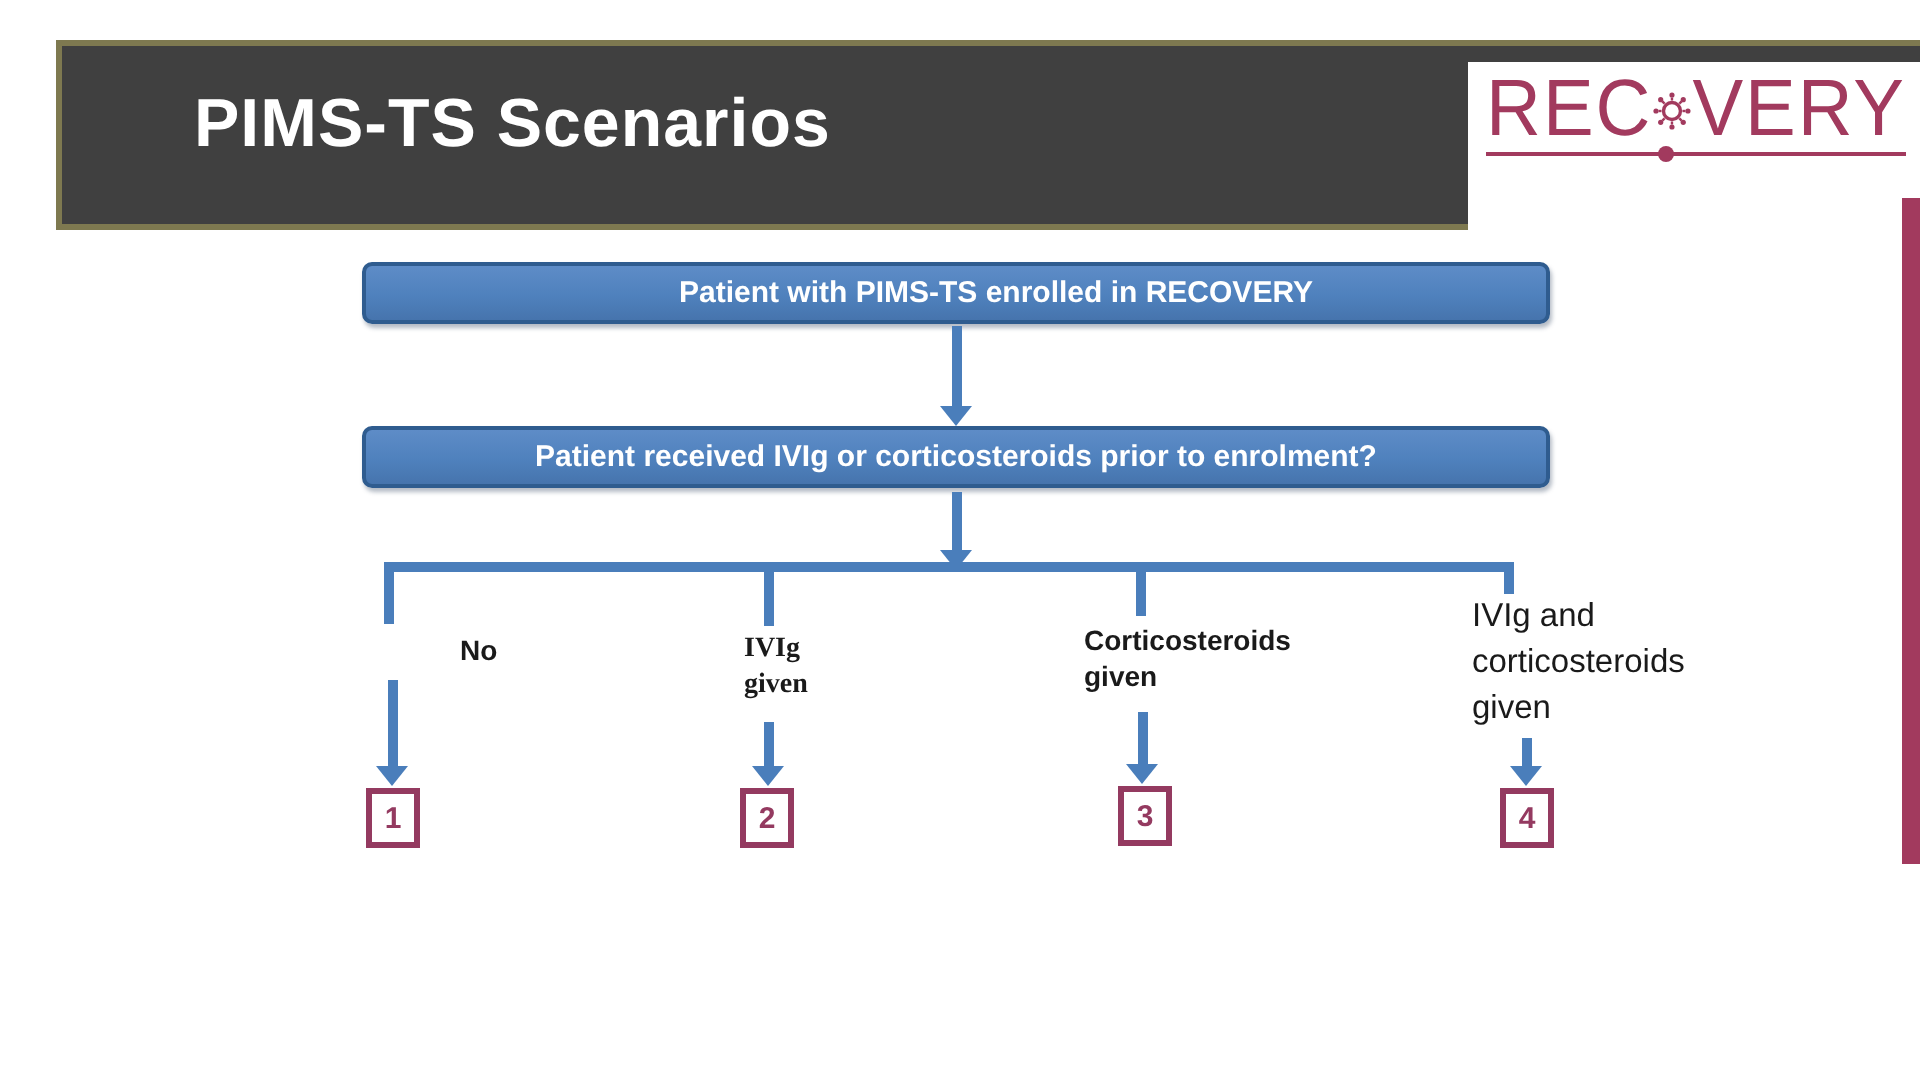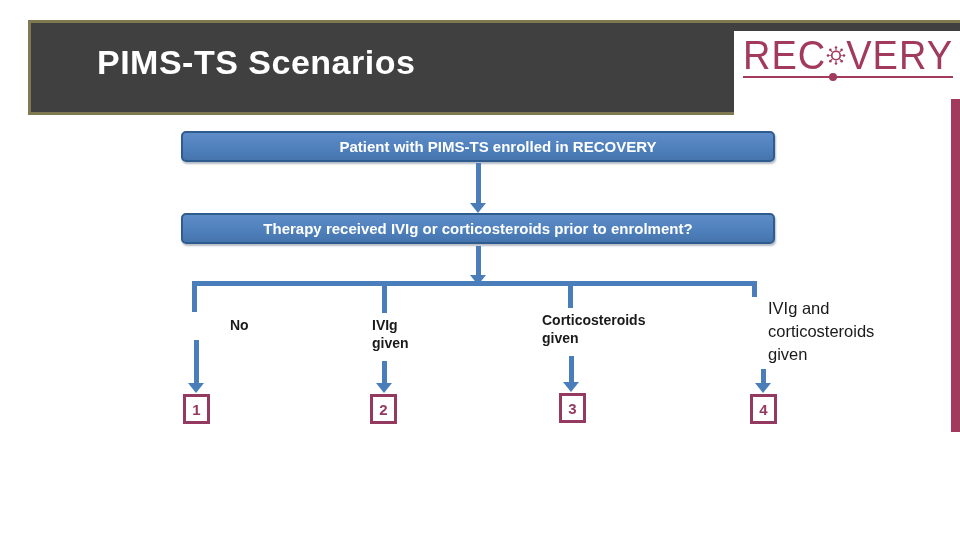--- a/index.html
+++ b/index.html
@@ -75,23 +75,23 @@
   .stub-3{left:568px;height:27px;}
   .stub-4{left:752px;height:16px;}
 
   
   .branch-label{
     color:#1a1a1a;font-size:14px;font-weight:bold;line-height:18px;
     white-space:pre-line;
   }
   .branch-label.large{font-weight:normal;font-size:16.5px;line-height:23px;}
   .label-1{left:186px;top:316px;padding-left:44px;}
-  .label-2{left:372px;top:316px;}
+  .label-2{left:372px;top:316px;font-family:Liberation Serif, serif;}
   .label-3{left:542px;top:311px;}
-  .label-4{left:736px;top:297px;margin-left:32px;}
+  .label-4{left:736px;top:297px;}
 
   
   .num-box{
     width:27px;height:30px;box-sizing:border-box;background:#ffffff;
     border:3px solid #943a60;
     display:flex;align-items:center;justify-content:center;
     color:#943a60;font-size:15px;font-weight:bold;
   }
   .num-1{left:183px;top:394px;}
   .num-2{left:370px;top:394px;}
@@ -140,21 +140,21 @@
 
 <div class="abs right-strip"></div>
 
 <div class="abs flow-box box-top">Patient with PIMS-TS enrolled in RECOVERY</div>
 
 <div class="abs arrow-down" style="left:470px;top:163px;height:50px;">
   <div class="shaft"></div>
     <div class="head"></div>
 </div>
 
-<div class="abs flow-box box-question">Therapy received IVIg or corticosteroids prior to enrolment?</div>
+<div class="abs flow-box box-question">Patient received IVIg or corticosteroids prior to enrolment?</div>
 
 <div class="abs arrow-down" style="left:470px;top:246px;height:39px;">
   <div class="shaft"></div>
     <div class="head"></div>
 </div>
 
 <div class="abs rail-h"></div>
 <div class="abs stub stub-1"></div>
 <div class="abs stub stub-2"></div>
 <div class="abs stub stub-3"></div>

